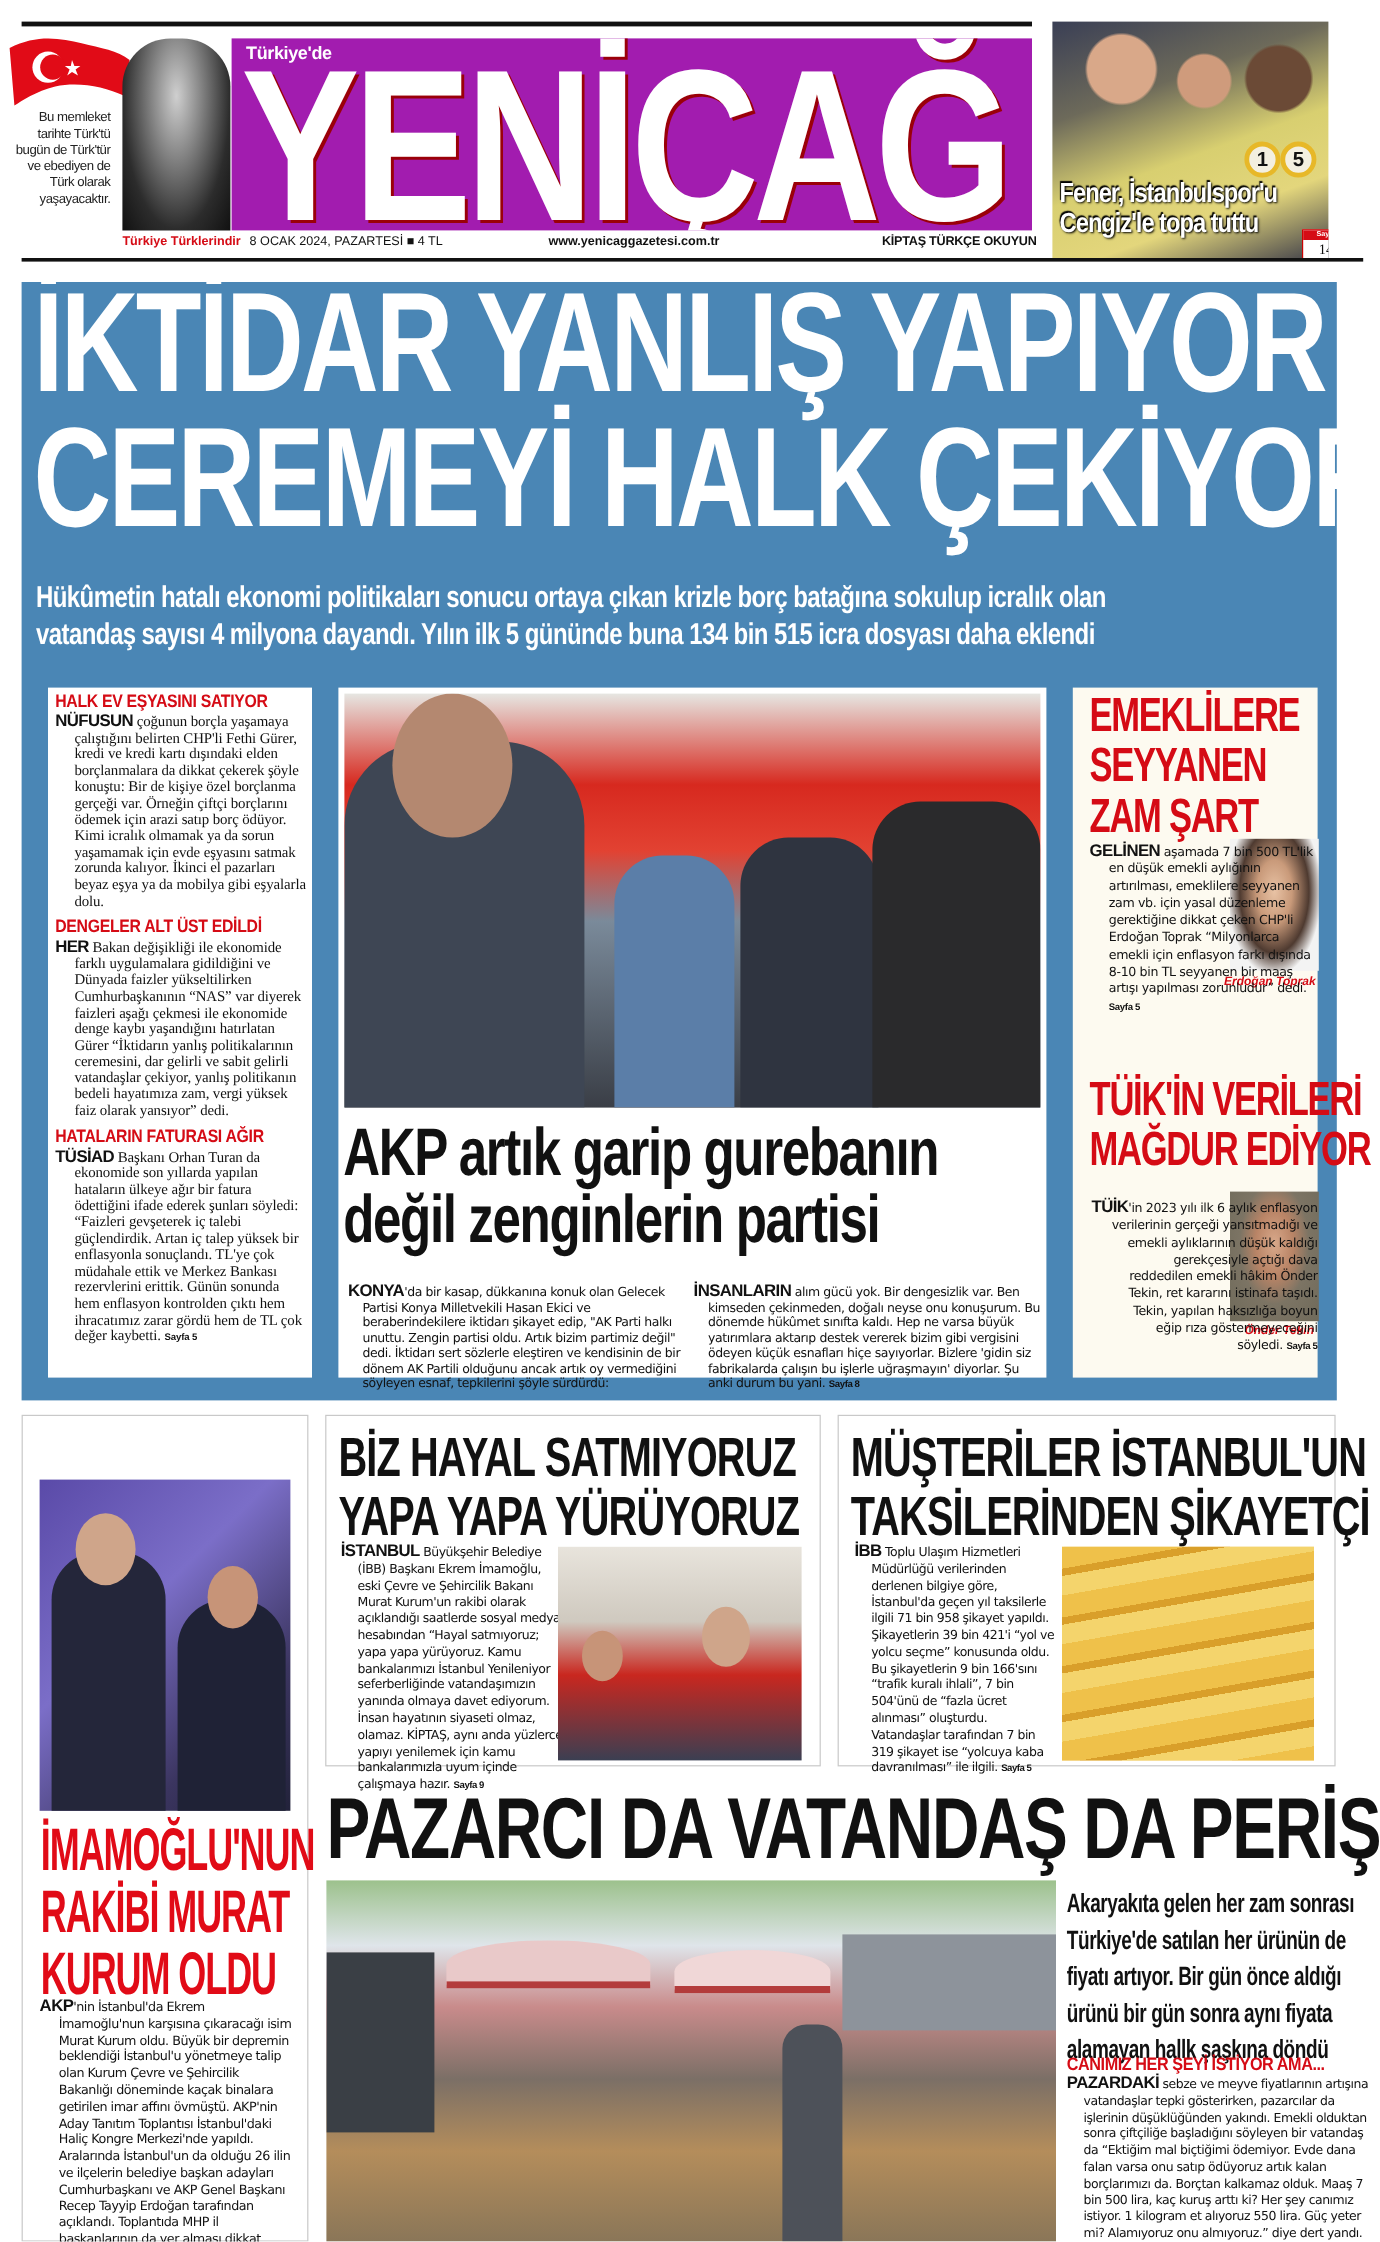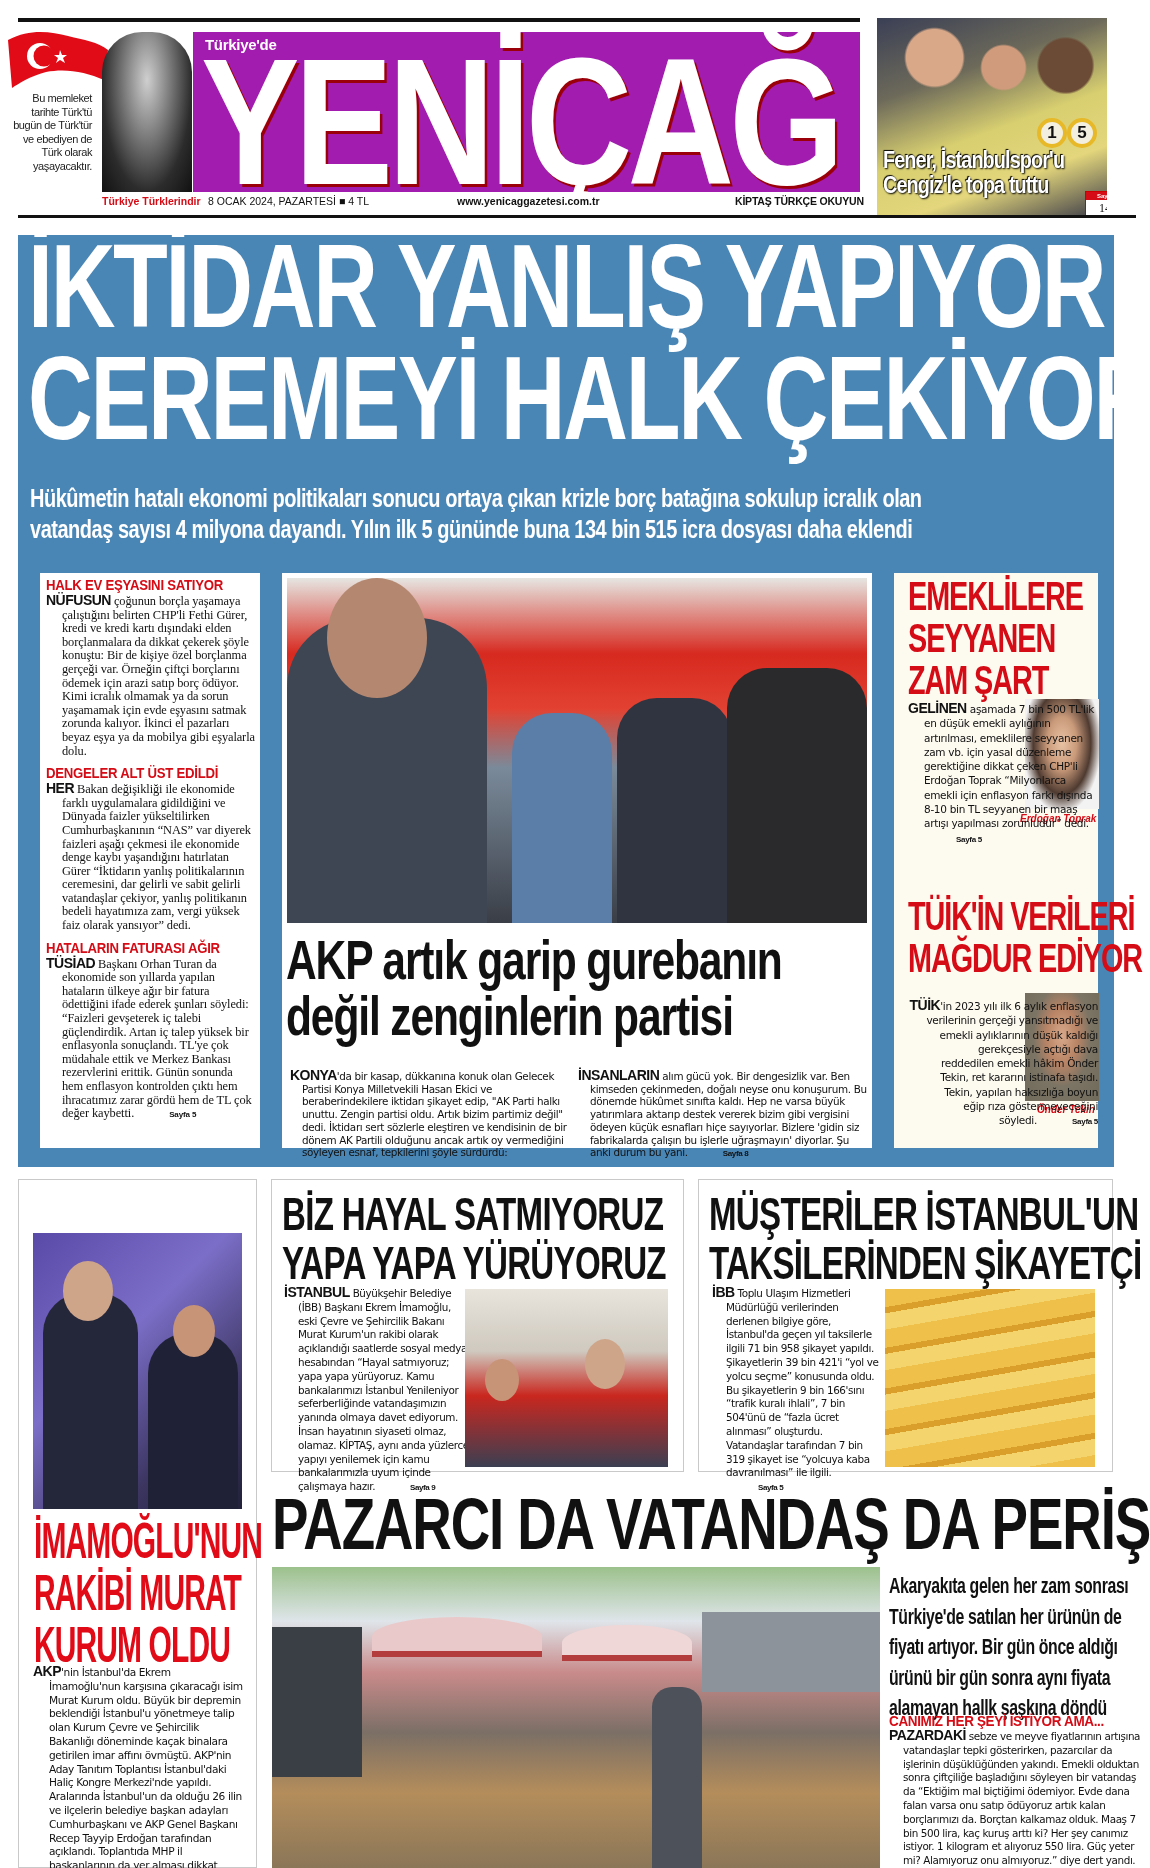--- a/index.html
+++ b/index.html
@@ -33,21 +33,21 @@
 
   
   .hero { left: 18px; top: 235px; width: 1096px; height: 932px; background: #4a86b5; }
   .hero-h1 { left: 28px; top: 230px; color: #fff; font-size: 118px; line-height: 112px; letter-spacing: -3px; transform: scaleX(0.76); }
   .hero-sub { left: 30px; top: 483px; color: #fff; font-size: 25px; line-height: 31px; letter-spacing: -0.6px; transform: scaleX(0.8); }
 
   .left-col { left: 40px; top: 573px; width: 220px; height: 575px; background: #fff; }
   .left-col .h { color: #d50b15; font-weight: bold; font-size: 15px; letter-spacing: -0.3px; white-space: nowrap; transform: scaleX(0.88); transform-origin: left top; }
   .left-col p { font-family: "Liberation Serif", serif; font-size: 12.4px; line-height: 13.6px; color: #111; text-indent: -16px; padding-left: 16px; letter-spacing: -0.1px; }
   .lead { font-family: "Liberation Sans", sans-serif; font-weight: bold; font-size: 14px; letter-spacing: -0.5px; }
-  .sayfa { font-family: "Liberation Sans", sans-serif; font-weight: bold; font-size: 8px; margin-left: 32px; }
+  .sayfa { font-family: "Liberation Sans", sans-serif; font-weight: bold; font-size: 8px; }
 
   .center-col { left: 282px; top: 573px; width: 590px; height: 575px; background: #fff; }
   .main-photo { left: 287px; top: 578px; width: 580px; height: 345px; overflow: hidden; background: linear-gradient(180deg, #e6e6e2 0%, #d7291f 22%, #e24232 38%, #7a8a9a 55%, #3a3e46 100%); }
   .center-head { left: 286px; top: 932px; color: #111; font-size: 56px; line-height: 56px; letter-spacing: -1.5px; transform: scaleX(0.76); }
   .center-p { top: 1069px; width: 278px; font-size: 10.4px; line-height: 12.7px; color: #111; letter-spacing: -0.35px; text-indent: -12px; padding-left: 12px; }
 
   .right-col { left: 894px; top: 573px; width: 204px; height: 575px; background: #fdfaf0; }
   .right-col .rh { color: #d50b15; font-weight: bold; font-size: 40px; line-height: 42px; letter-spacing: -1.5px; transform: scaleX(0.72); transform-origin: left top; white-space: nowrap; }
   .rp { font-size: 10.5px; line-height: 14.3px; color: #111; letter-spacing: -0.3px; }
   .face { background: radial-gradient(ellipse at 50% 40%, #e8c2a4 0%, #c99a7a 28%, #4e3a30 55%, #f3f3f3 75%); }

